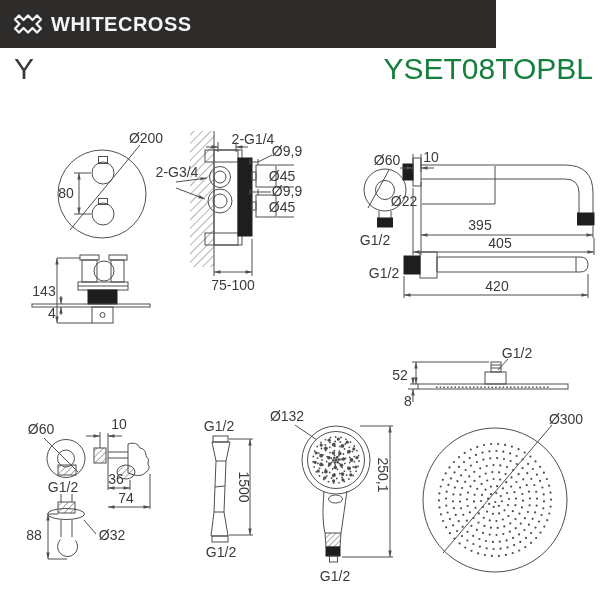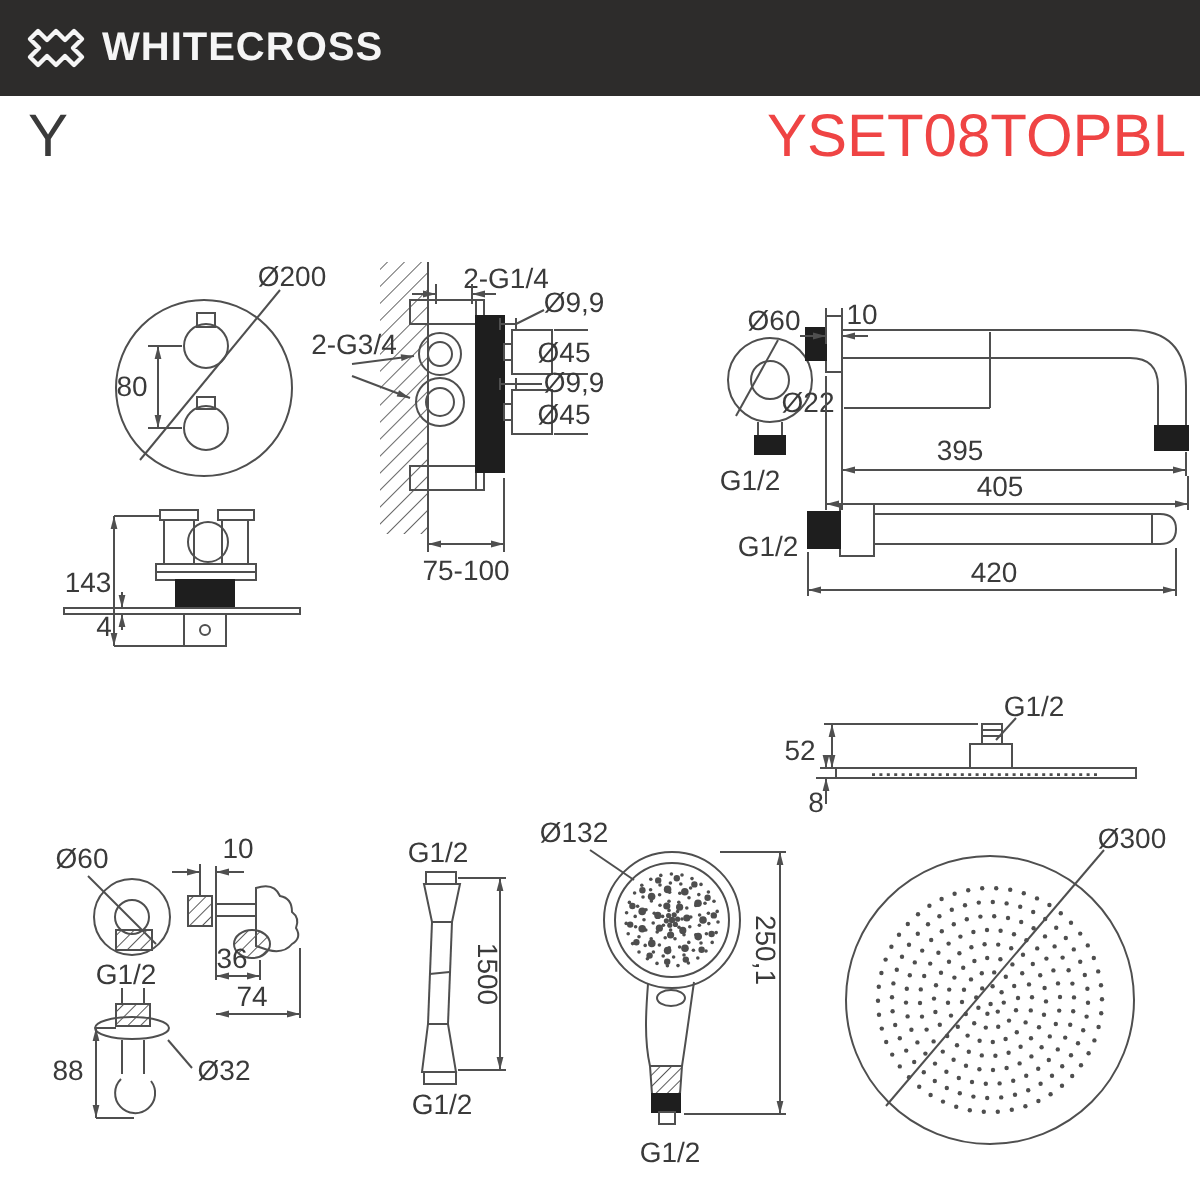--- a/index.html
+++ b/index.html
@@ -1,22 +1,22 @@
 <!DOCTYPE html>
 <html><head>
 <meta charset="utf-8">
 <style>
   html,body{margin:0;padding:0;background:#ffffff;}
   #page{position:relative;width:600px;height:600px;background:#ffffff;overflow:hidden;
         font-family:"Liberation Sans",sans-serif;}
-  #topbar{position:absolute;left:0;top:0;width:600px;height:48px;background:#2d2c2b;
+  #topbar{position:absolute;left:0;top:0;width:496px;height:48px;background:#2d2c2b;
           display:flex;align-items:center;}
   #topbar .brand{color:#f5f5f5;font-size:20px;font-weight:bold;letter-spacing:.5px;margin-left:6px;}
   #series{position:absolute;left:14px;top:52px;font-size:30px;color:#3a3a3a;}
-  #model{position:absolute;right:7px;top:52px;font-size:30px;color:#ef4444;}
+  #model{position:absolute;right:7px;top:52px;font-size:30px;color:#15803d;}
   .draw{position:absolute;}
   svg text{fill:#3a3a3a;stroke:none;font-family:"Liberation Sans",sans-serif;font-size:14px;}
   svg line,svg path,svg rect,svg circle,svg ellipse,svg polyline{stroke:#4f4f4f;fill:none;stroke-width:1;}
   .fillblk{fill:#1e1e1e;stroke:#1e1e1e;}
   .arr{fill:#4f4f4f;stroke:none;}
   .dot{fill:#4e4e4e;stroke:none;}
   .noz{stroke-dasharray:1.5,2.2;stroke-width:1.4;}
 </style>
 </head>
 <body>

